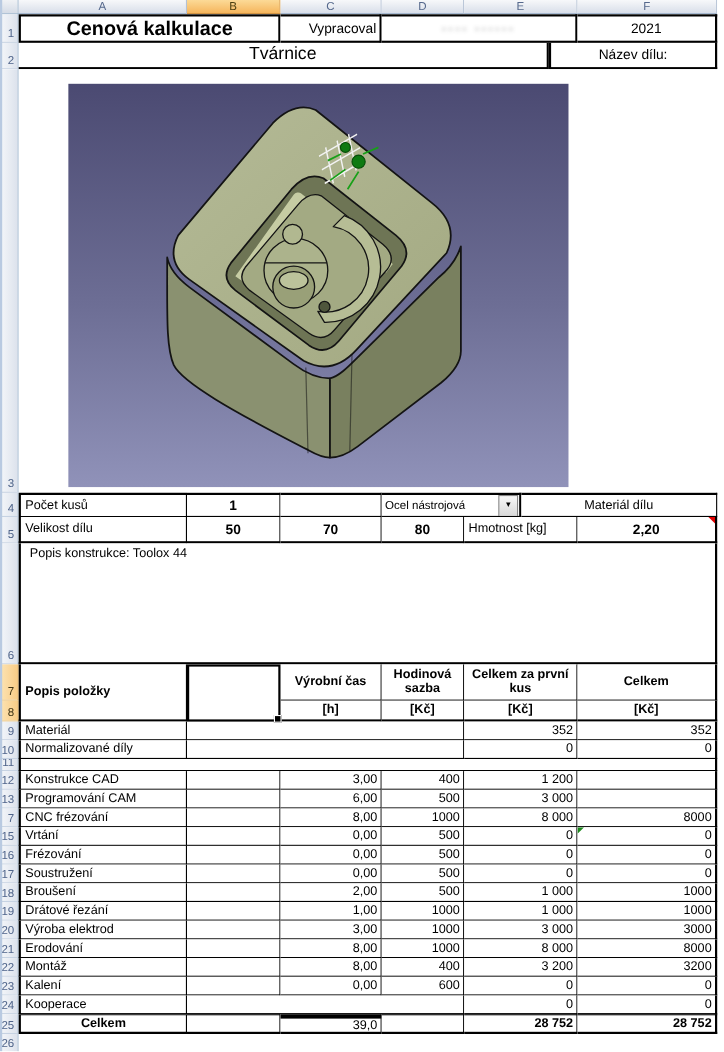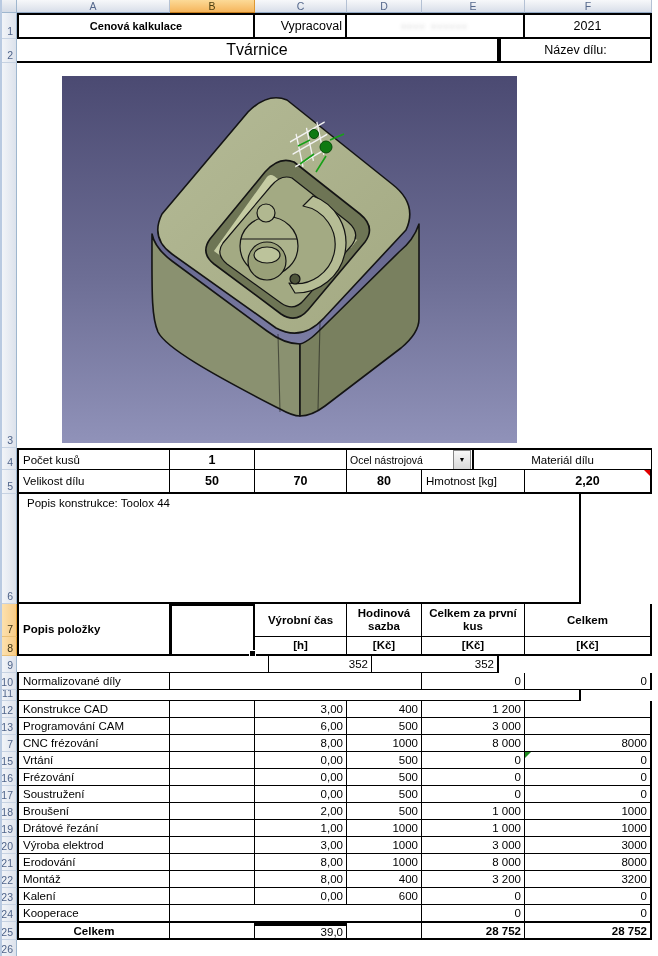--- a/index.html
+++ b/index.html
@@ -7,21 +7,21 @@
          font-family:"Liberation Sans",sans-serif;}
   .leftstrip{position:absolute;left:0;top:0;width:2px;height:956px;background:#B9CAE1;z-index:40;}
   .band{display:flex;background:#fff;flex-shrink:0;}
   
   .h13{height:13px}.h26{height:26px}.h24{height:24px}.h385{height:385px}.h22{height:22px}
   .h110{height:110px}.h52{height:52px}.h33{height:33px}.h19{height:19px}.h17{height:17px}
   .h11{height:11px}.h18{height:18px}.h16{height:16px}
   
   .wrh{width:17px}.wa{width:153px}.wb{width:85px}.wc{width:92px}.wd{width:75px}
   .we{width:103px}.wf{width:127px}
-  .wab{width:238px}.wde{width:178px}.wbf{width:482px}.waf{width:564px}.wbd{width:252px}
+  .wab{width:238px}.wde{width:178px}.wbf{width:482px}.waf{width:635px}.wbd{width:252px}
   
   .ch{box-sizing:border-box;display:flex;align-items:flex-end;justify-content:center;
       height:13px;background:linear-gradient(#F7F8FA,#D8DEE9);
       border-right:1px solid #B4C1D4;border-bottom:1px solid #92AAC6;
       font-size:10.5px;color:#55688C;overflow:hidden;line-height:12px;}
   .ch.sel{background:linear-gradient(#FCDA97,#F5B55C);color:#4A3E10;
       border-right:1px solid #DD9732;border-bottom:1px solid #C67E1E;}
   .corner{box-sizing:border-box;height:13px;background:linear-gradient(#F0F2F5,#D4DBE6);
       border-right:1px solid #9EB6CE;border-bottom:1px solid #9EB6CE;}
   .chfill{flex:1;background:#fff;}
@@ -39,21 +39,21 @@
       border-right:1px solid #000;border-bottom:1px solid #000;
       font-size:11.5px;color:#000;position:relative;}
   .blank{box-sizing:border-box;background:#fff;}
   .lab{padding-left:4px;}
   .num{justify-content:flex-end;padding-right:3px;}
   .ctr{justify-content:center;text-align:center;}
   .b{font-weight:bold;}
   .bl2{border-left:2px solid #000}.br2{border-right-width:2px}.bt2{border-top:2px solid #000}
   .bb2{border-bottom-width:2px}
   .hdr{font-weight:bold;justify-content:center;text-align:center;line-height:1.12;padding:0 2px;}
-  .t17{font-size:11px}.t16{font-size:16px}.t12{font-size:12.5px}
+  .t17{font-size:18px}.t16{font-size:16px}.t12{font-size:12.5px}
   .blur{filter:blur(2px);color:#222;letter-spacing:2px;}
   .colwrap{display:flex;flex-direction:column;}
   .colwrap .cell{width:100%;}
   
   .selcell{box-sizing:border-box;border:2px solid #000;z-index:5;background:#fff;position:relative;}
   .fillhandle{position:absolute;right:-3px;bottom:-3px;width:5px;height:5px;background:#000;
       border:1px solid #fff;z-index:6;}
   
   .ddtext{flex:1;font-size:10.5px;padding-left:3px;white-space:nowrap;overflow:hidden;}
   .ddbtn{width:16px;height:18px;margin-right:1px;background:linear-gradient(#F8F8F8,#D9D9D9);
@@ -277,20 +277,23 @@
       <div class="cell h19 hdr br2 bb2">
           <span>[Kč]</span>
         </div>
     </div>
   </div>
 
   <div class="band h17">
     <div class="rh">
         <span>9</span>
       </div>
+    <div class="cell wa bl2 lab">
+        <span>Materiál</span>
+      </div>
     <div class="cell wbd"></div>
     <div class="cell we num">
         <span>352</span>
       </div>
     <div class="cell wf num br2">
         <span>352</span>
       </div>
   </div>
 
   <div class="band h17">

